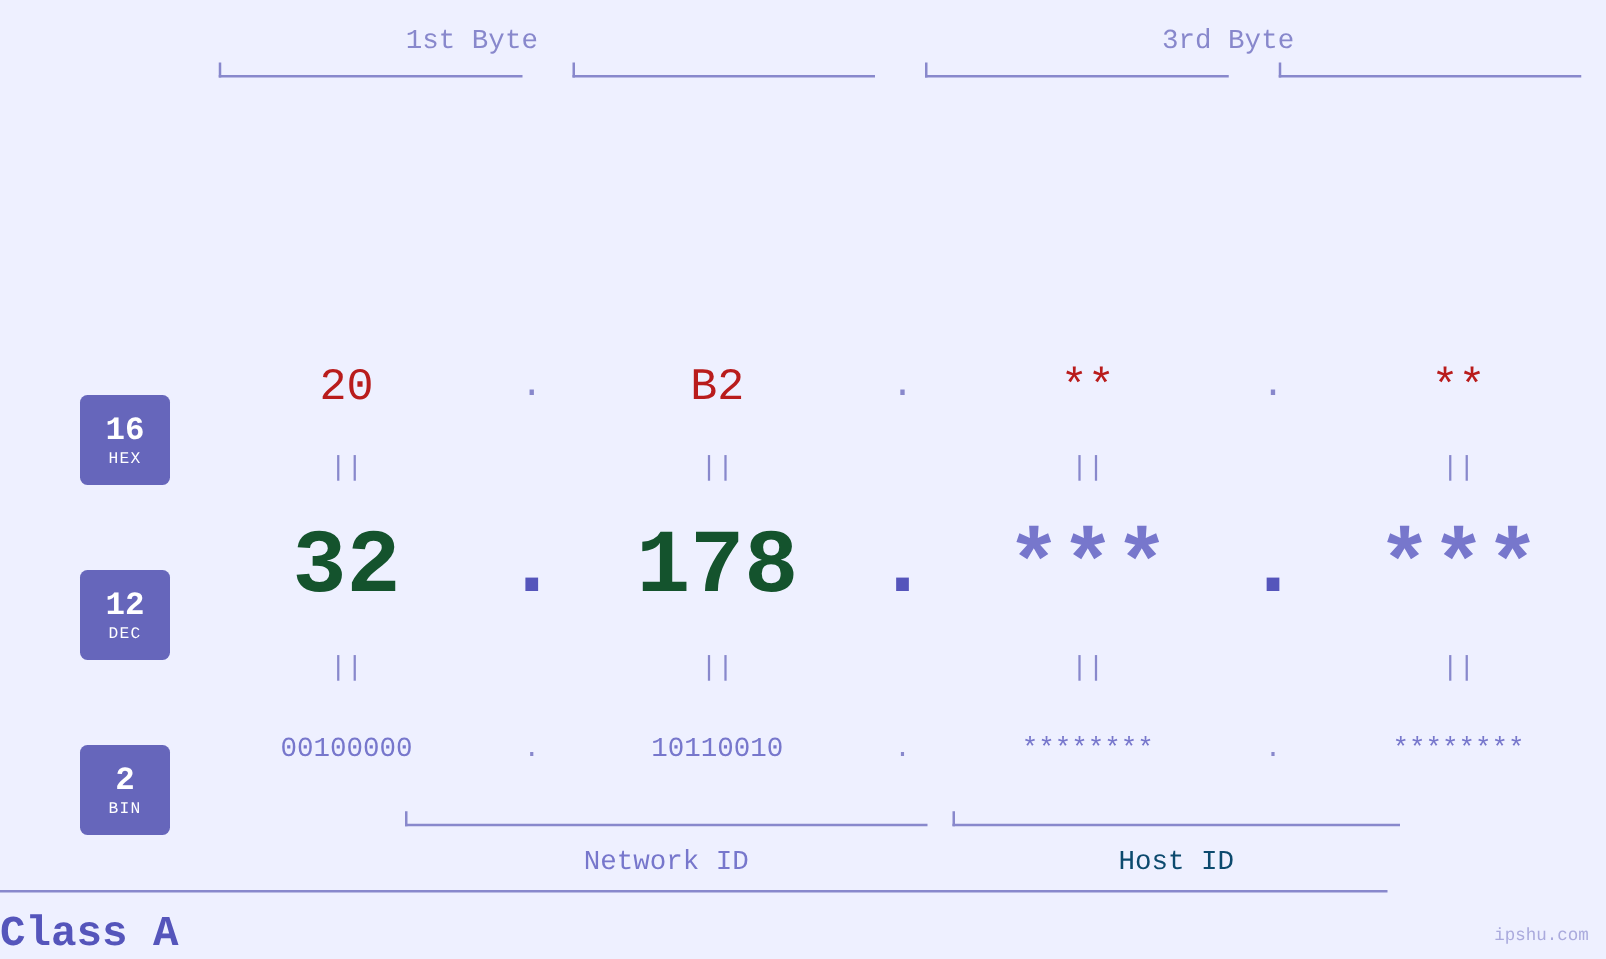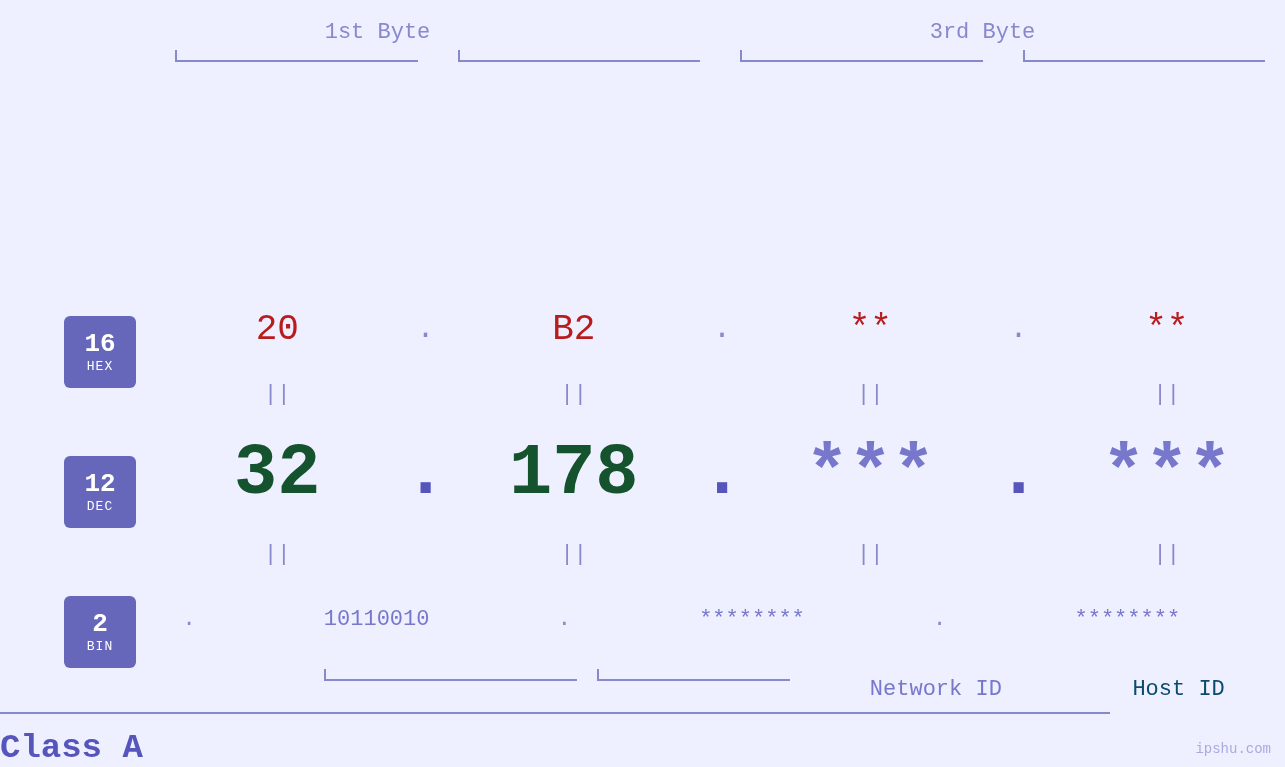--- a/index.html
+++ b/index.html
@@ -213,21 +213,21 @@
 
     .bin-sep {
       color: #8888cc;
       font-size: 22px;
     }
 
     
     .bottom-section {
       width: 100%;
       display: flex;
-      flex-direction: row;
+      flex-direction: column;
       align-items: flex-start;
       padding-left: 155px;
       margin-top: 5px;
     }
 
     .bottom-brackets {
       display: flex;
       width: calc(100% - 155px);
     }
 
@@ -439,20 +439,23 @@
         <div class="equals-cell">||</div>
         <div class="equals-sep"></div>
         <div class="equals-cell">||</div>
         <div class="equals-sep"></div>
         <div class="equals-cell">||</div>
         <div class="equals-sep"></div>
         <div class="equals-cell">||</div>
       </div>
 
       <div class="value-row bin-row">
+        <div class="cell">
+          <span class="bin-value">00100000</span>
+        </div>
         <div class="separator">
           <span class="bin-sep">.</span>
         </div>
         <div class="cell">
           <span class="bin-value">10110010</span>
         </div>
         <div class="separator">
           <span class="bin-sep">.</span>
         </div>
         <div class="cell">

